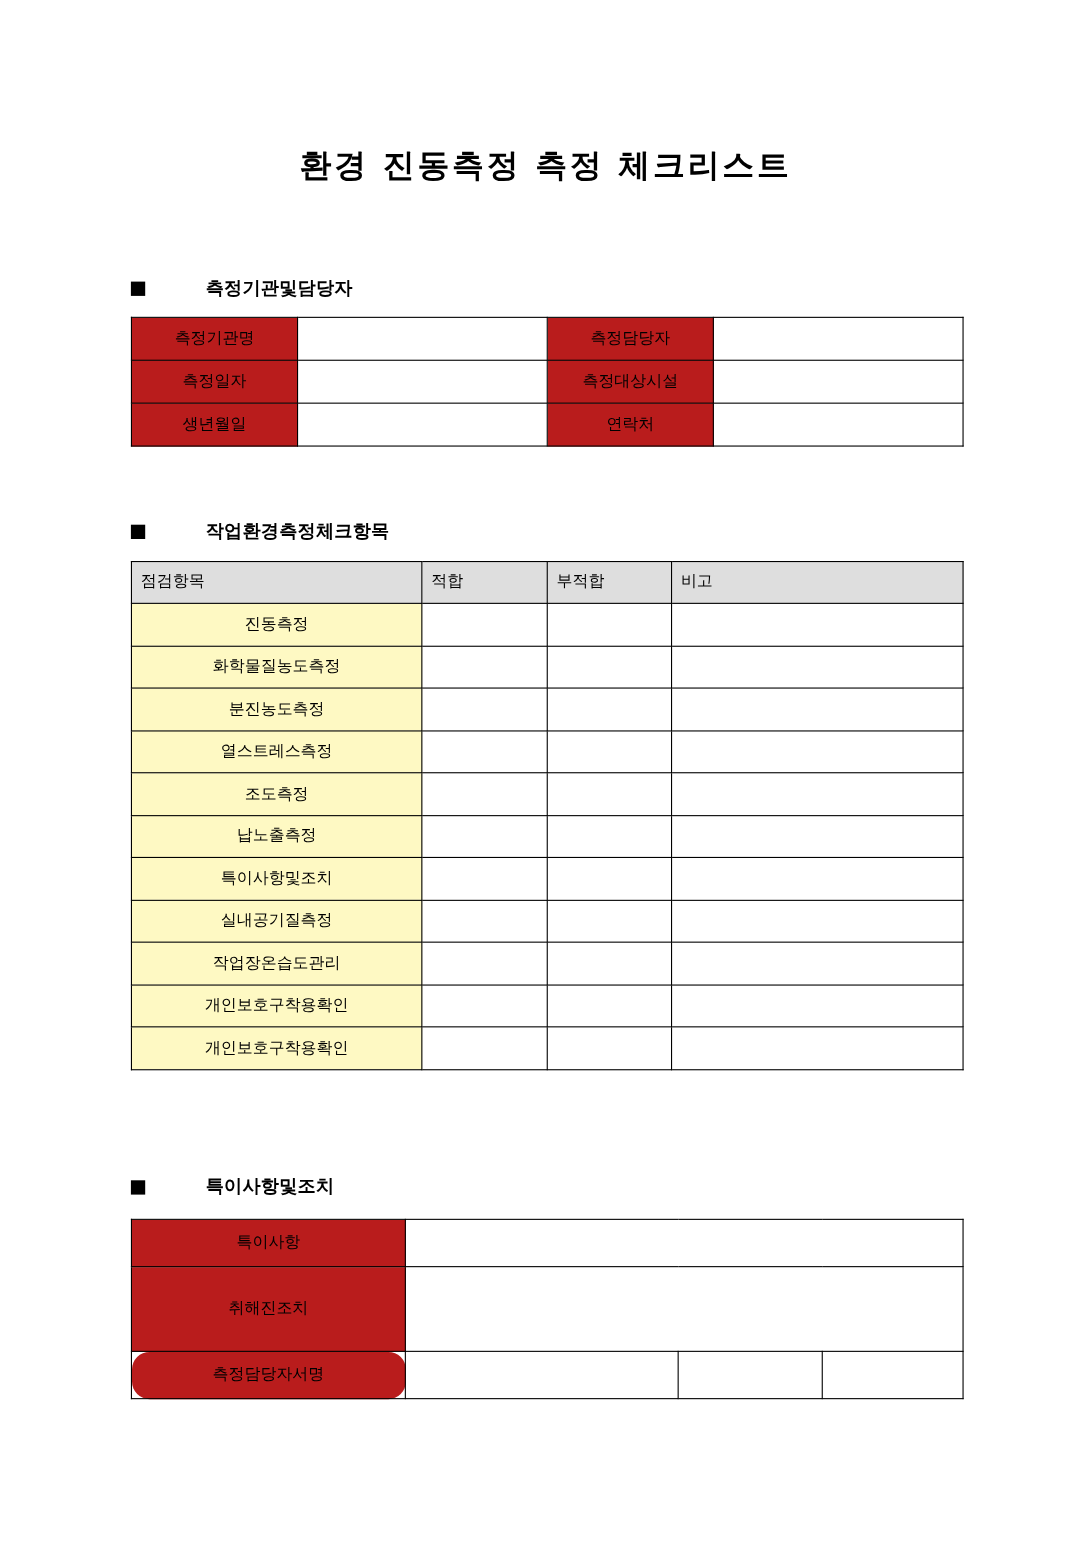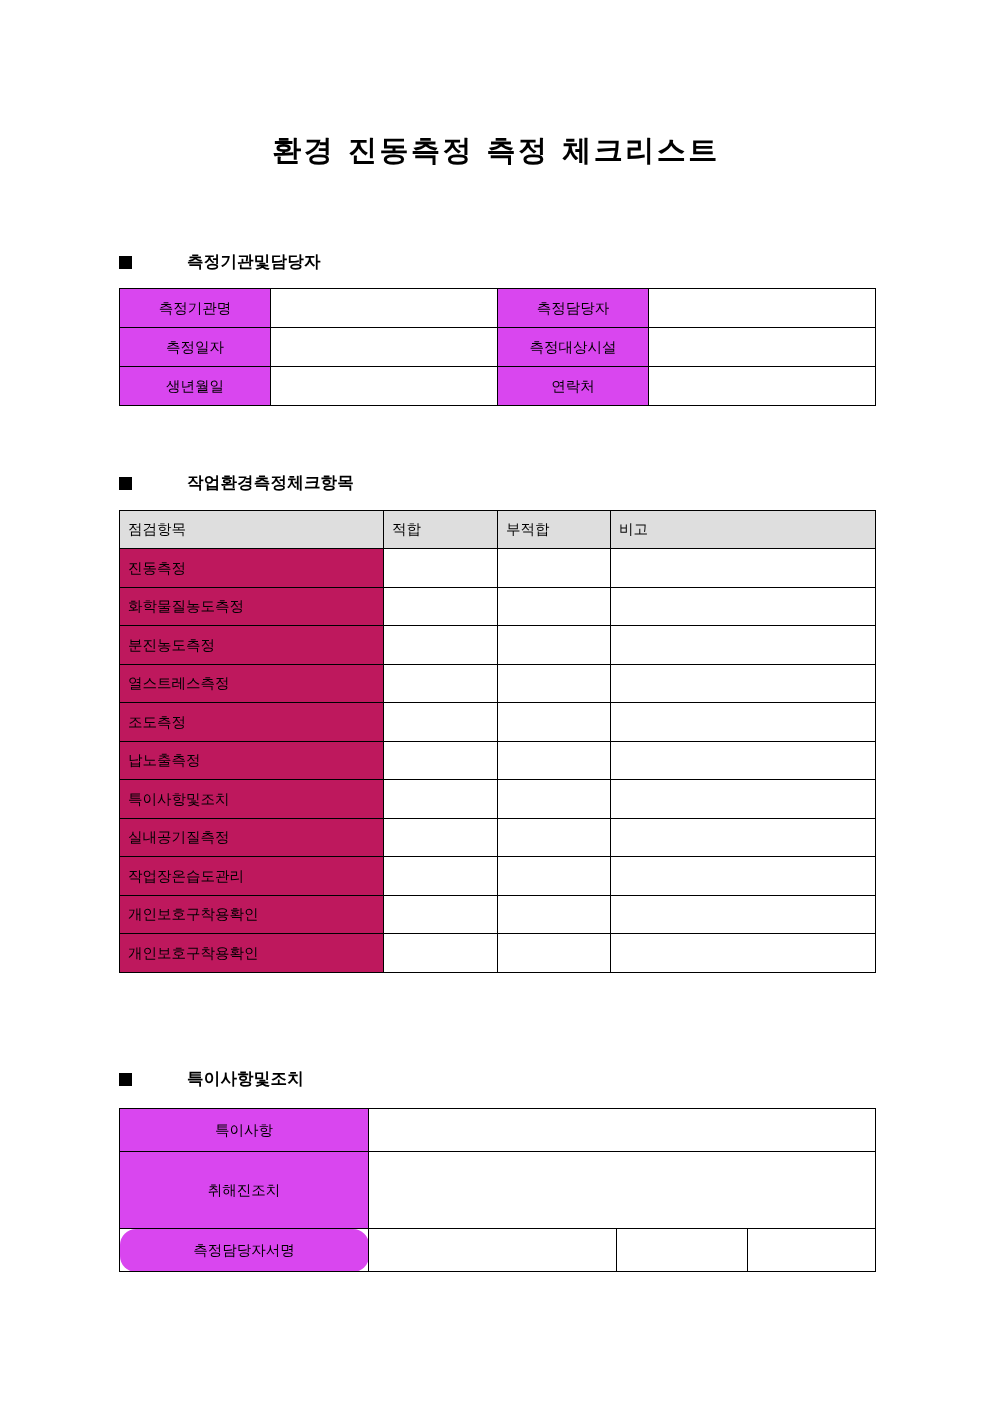--- a/index.html
+++ b/index.html
@@ -71,35 +71,35 @@
     background: #ffffff;
   }
   table.doc-table td {
     border: 1px solid #000000;
     padding: 0 8px;
     vertical-align: middle;
     line-height: 1.25;
     word-break: keep-all;
   }
   td.lbl {
-    background: #d946ef;
+    background: #b91c1c;
     text-align: center;
   }
   td.val {
     background: #ffffff;
     text-align: left;
   }
   td.hdr {
     background: #dedede;
     text-align: left;
     font-weight: normal;
   }
   td.item {
-    background: #be185d;
-    text-align: left;
+    background: #fef9c3;
+    text-align: center;
     padding-left: 10px;
   }
   td.mark {
     background: #ffffff;
   }
 
   
   #table-info {
     top: 288px;
     left: 119px;

